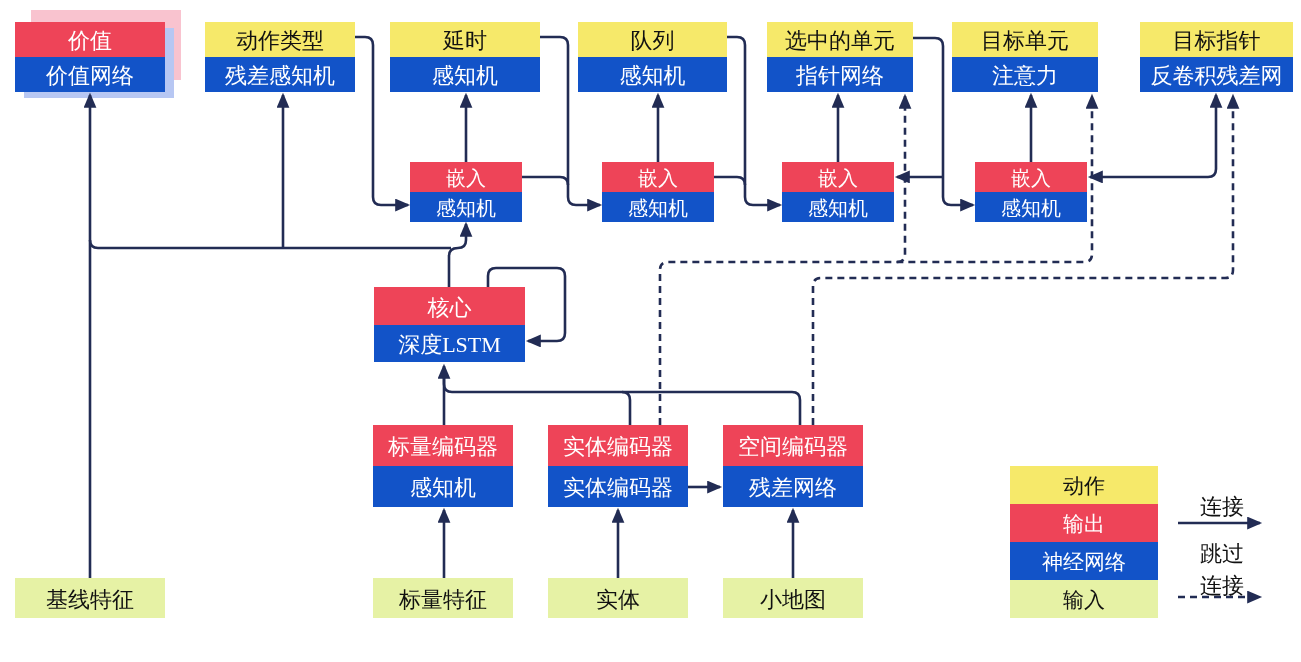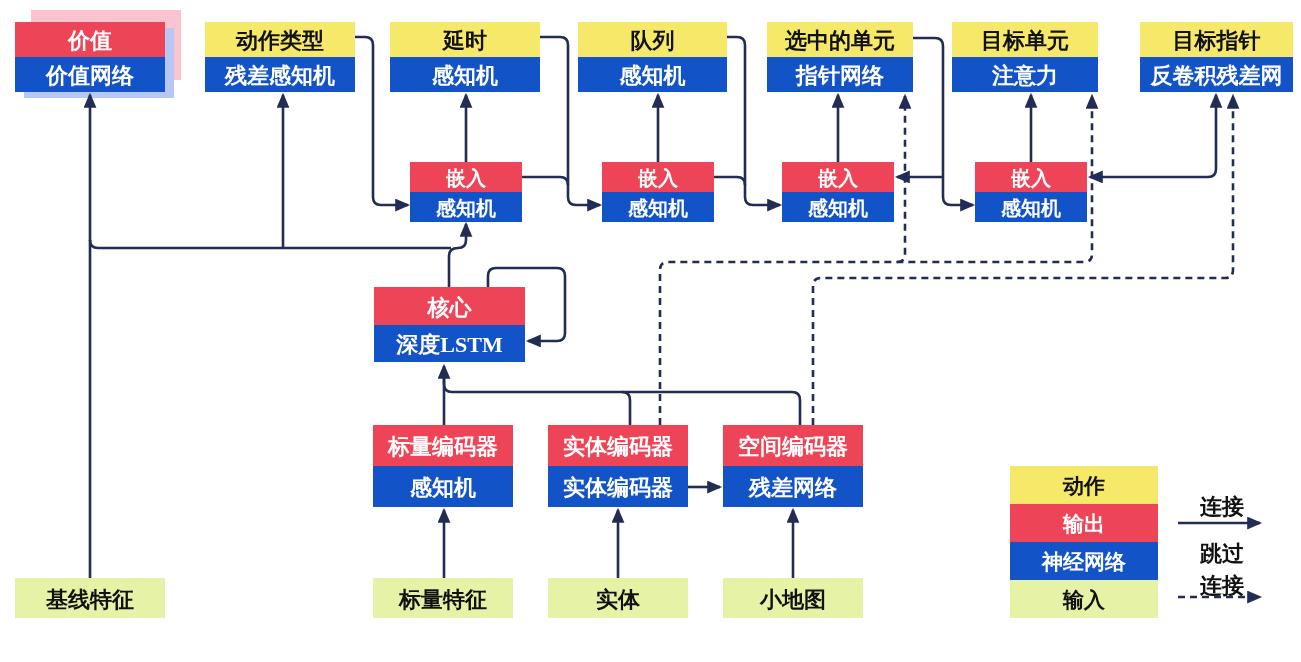--- a/index.html
+++ b/index.html
@@ -1,16 +1,16 @@
 <!DOCTYPE html>
 <html><head>
 <meta charset="utf-8">
 <style>
   html,body{margin:0;padding:0;background:#ffffff;}
-  #stage{position:relative;width:1301px;height:662px;background:#ffffff;overflow:hidden;font-weight:bold;}
+  #stage{position:relative;width:1301px;height:662px;background:#ffffff;overflow:hidden;}
   svg{display:block;}
   text{font-family:"Liberation Serif","DejaVu Serif",serif;}
 </style>
 </head>
 <body>
 
 <div id="stage">
   <svg id="diagram" width="1301" height="662" viewBox="0 0 1301 662" xmlns="http://www.w3.org/2000/svg">
     <defs>
       <marker id="arrow" markerUnits="userSpaceOnUse" markerWidth="16" markerHeight="14" viewBox="0 0 15 13" refX="12" refY="6" orient="auto">

